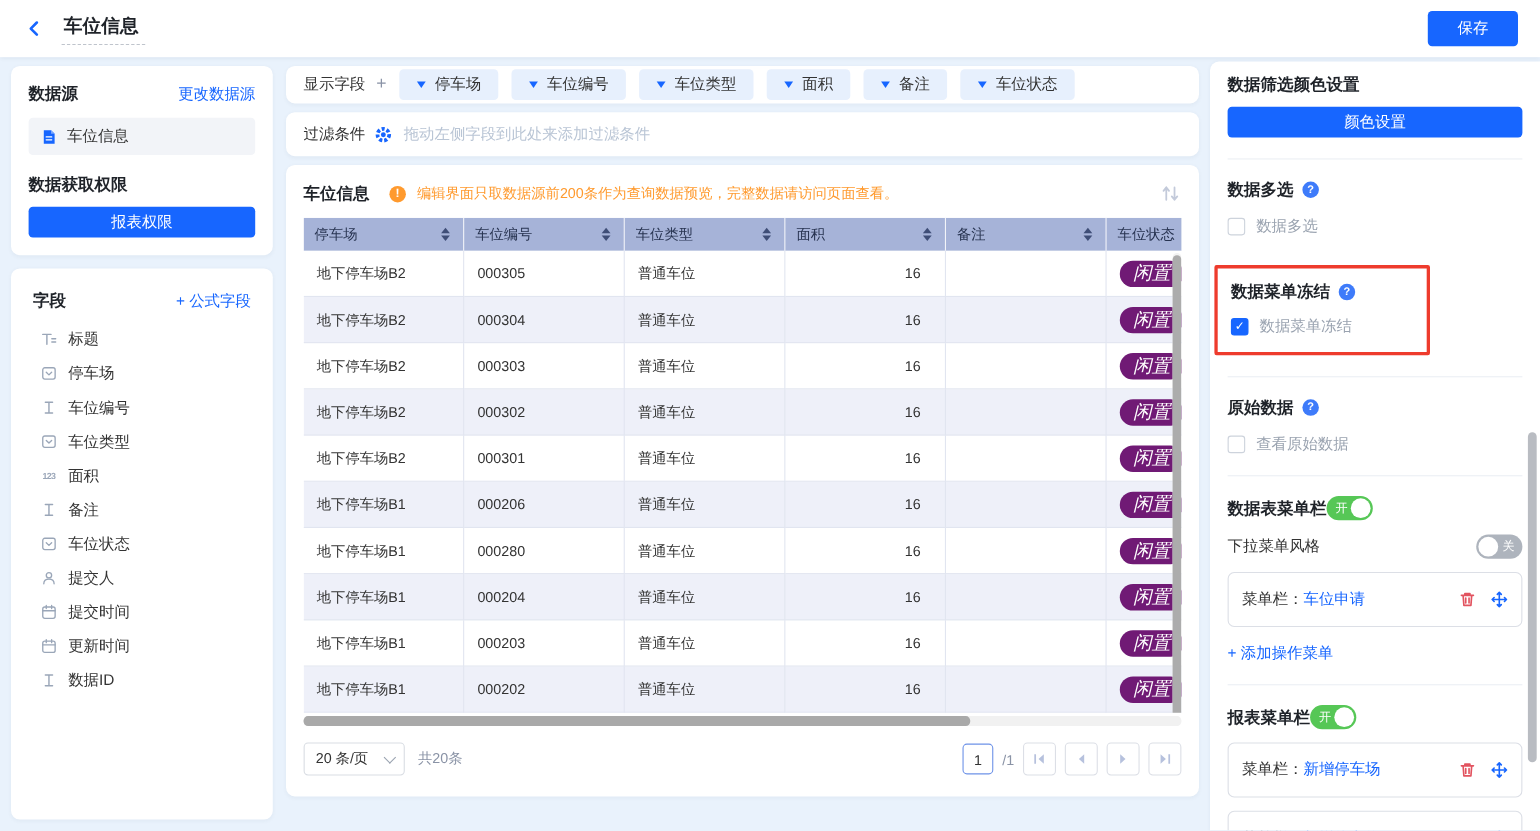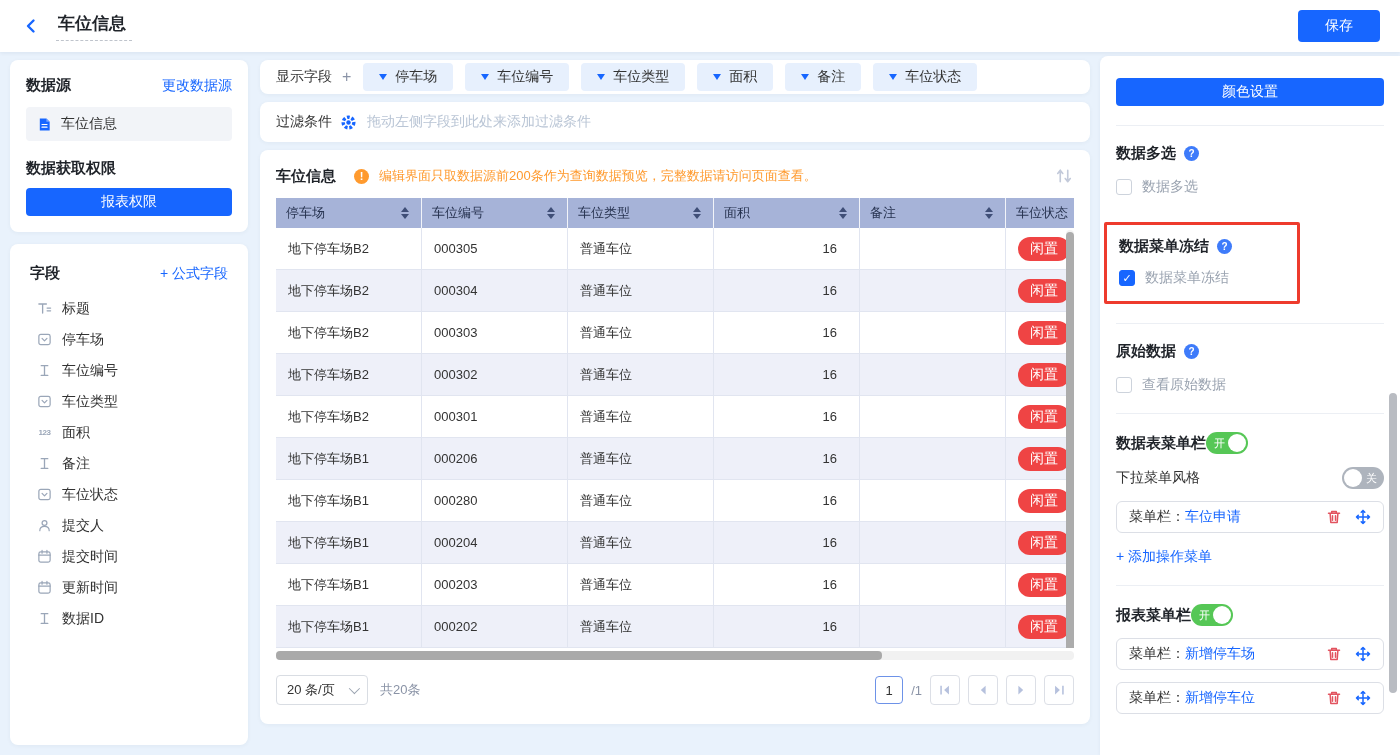--- a/index.html
+++ b/index.html
@@ -74,21 +74,21 @@
   .carets .up { border-bottom:5px solid #3f4e77; }
   .carets .dn { border-top:5px solid #3f4e77; }
   .trow { display:flex; height:42px; background:#fff;justify-content:center; }
   .trow.alt { background:#eef0f9; }
   .tcell { display:flex; align-items:center; padding:0 12px; font-size:13px; color:#333;
            border-right:1px solid #e1e5f0; border-bottom:1px solid #e1e5f0; overflow:hidden; white-space:nowrap; }
   .col0,.col1,.col2,.col3,.col4 { width:146px; flex:none; }
   .col5 { width:140px; flex:none; }
   .tcell.col3 { justify-content:flex-end; padding-right:22px; }
   .badge { display:inline-flex; align-items:center; height:24px; padding:0 12px; border-radius:12px;
-           background:#ef4444; color:#fff; font-size:14px; flex:none; }
+           background:#701a75; color:#fff; font-size:17px; flex:none;font-style:italic; }
   .vscroll { position:absolute; right:0; top:32px; width:8px; height:436px; background:#f3f3f3; border-radius:4px; }
   .vscroll .vthumb { position:absolute; top:2px; right:0; width:8px; height:424px; background:#acacac; border-radius:4px; }
   .hscroll { width:798px; height:9px; background:#f1f1f1; border-radius:4px; margin-top:3px; position:relative; }
   .hthumb { position:absolute; left:0; top:0; height:9px; width:76%; background:#a9a9a9; border-radius:4px; }
 
   .pager { display:flex; align-items:center; margin-top:14px; height:32px; gap:12px; }
   .page-size { width:92px; height:30px; border:1px solid #d9dde3; border-radius:4px; display:flex;
                align-items:center; justify-content:space-between; padding:0 10px; font-size:13px; cursor:pointer; }
   .chev { width:8px; height:8px; border-right:1.5px solid #9aa3b0; border-bottom:1.5px solid #9aa3b0;
           transform:rotate(45deg) translateY(-2px); }
@@ -117,21 +117,21 @@
   .toggle { position:relative; width:42px; height:22px; border-radius:11px; cursor:pointer; flex:none; }
   .toggle .knob { position:absolute; top:2px; width:18px; height:18px; border-radius:50%; background:#fff; }
   .toggle .t-label { position:absolute; top:4px; color:#fff; font-size:11px; line-height:14px; }
   .toggle.on  { background:#56c756; }
   .toggle.on .knob { right:2px; }
   .toggle.on .t-label { left:8px; }
   .toggle.off { background:#aeb4bd; }
   .toggle.off .knob { left:2px; }
   .toggle.off .t-label { right:7px; }
   .sub-row { display:flex; align-items:center; justify-content:space-between; margin-top:13px; font-size:14px; color:#333; }
-  .menu-box { margin-top:12px; height:32px; border:1px solid #dcdfe6; border-radius:6px; display:flex;
+  .menu-box { margin-top:12px; height:50px; border:1px solid #dcdfe6; border-radius:6px; display:flex;
               align-items:center; padding:0 12px; font-size:14px; cursor:pointer; }
   .m-prefix { color:#333; }
   .m-name { color:#1766ff; }
   .sp { flex:1; }
   .ic { width:17px; height:17px; display:flex; align-items:center; justify-content:center; cursor:pointer; }
   .ic.move { margin-left:12px; }
   .add-link { display:inline-block; margin-top:15px; color:#1766ff; font-size:14px; cursor:pointer; }
   .panel-scroll { position:absolute; right:3px; top:337px; width:8px; height:300px; background:#b9bcc2; border-radius:4px; }
 </style>
 </head>
@@ -509,20 +509,21 @@
               <path d="M12.5 3v10" stroke="#b6c1dd" stroke-width="1.8"></path>
               <path d="M3.5 3 9 8l-5.5 5z" fill="#b6c1dd"></path>
             </svg>
         </button>
       </div>
     </div>
   </section>
 </main>
 
 <aside class="right-col">
+  <h2>数据筛选颜色设置</h2>
   <button class="btn primary block">颜色设置</button>
 
   <hr class="div">
 
   <div class="title-with-q">
     <h2>数据多选</h2>
     <span class="q-ic">?</span>
   </div>
   <div class="cb-row">
     <span class="cb"></span>

